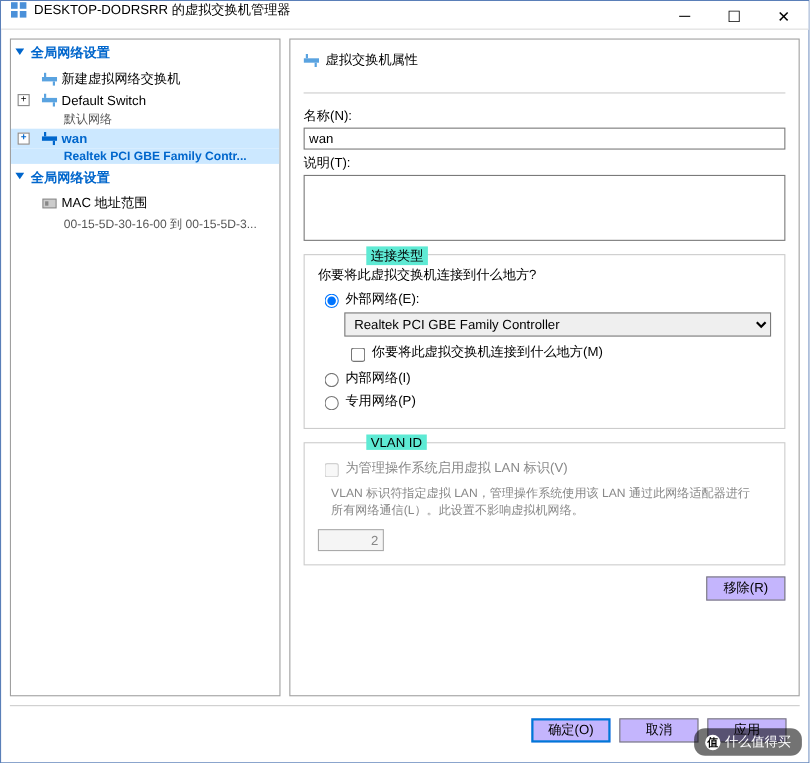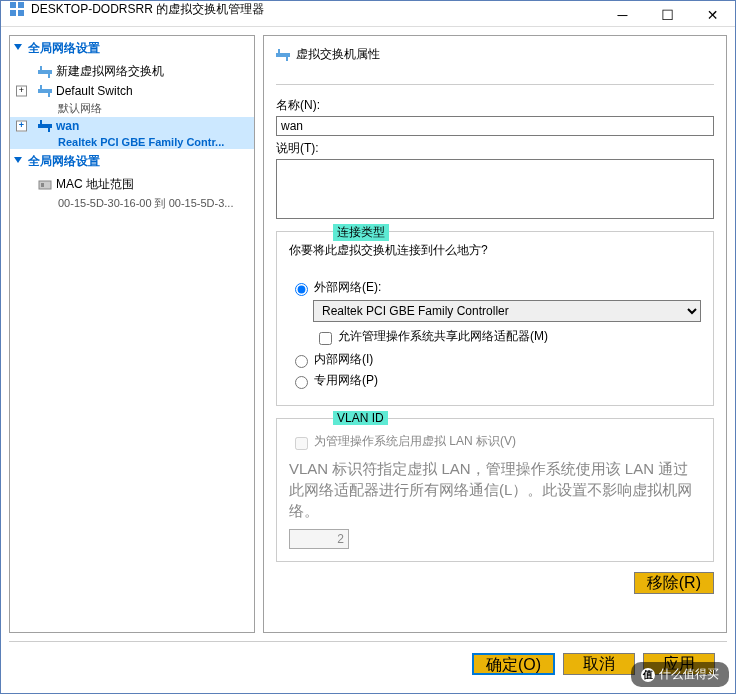--- a/index.html
+++ b/index.html
@@ -28,29 +28,29 @@
 .field-label { margin: 4px 0 2px 0; }
 .text-input { width: 100%; border: 1px solid #7a7a7a; padding: 2px 4px; height: 20px; font-size: 12px; }
 .textarea { width: 100%; border: 1px solid #7a7a7a; height: 60px; resize: none; font-size: 12px; padding: 2px 4px; overflow-y: scroll; }
 .groupbox { border: 1px solid #ccc; margin-top: 12px; padding: 10px 12px 12px 12px; position: relative; }
 .groupbox-title { position: absolute; top: -8px; left: 8px; background: #5eead4; padding: 0 4px; font-size: 12px; margin-left: 48px; }
 .radio-row, .check-row { display: flex; align-items: flex-end; gap: 6px; margin: 4px 0 4px 6px; }
 .radio-row input, .check-row input { margin: 0; }
 .select { width: 100%; border: 1px solid #7a7a7a; height: 22px; background: #efefef; font-size: 12px; padding: 0 4px; }
 .indent { margin-left: 24px; margin-top: 4px; margin-bottom: 6px; }
 .disabled { color: #888; }
-.vlan-text { color: #888; font-size: 15px; margin: 8px 0; line-height: 1.4; }
+.vlan-text { color: #888; font-size: 11px; margin: 8px 12px; line-height: 1.4; }
 .vlan-input { width: 60px; border: 1px solid #aaa; height: 20px; text-align: right; padding: 0 4px; background: #f5f5f5; color: #888; }
 .remove-row { text-align: right; margin-top: 10px; }
-.btn { min-width: 72px; height: 22px; border: 1px solid #7a7a7a; background: #eab308; padding: 0 12px; font-size: 16px; cursor: pointer; }
+.btn { min-width: 72px; height: 22px; border: 1px solid #7a7a7a; background: #c4b5fd; padding: 0 12px; font-size: 12px; cursor: pointer; }
 .btn.default { border: 2px solid #0078d7; }
 .footer { height: 44px; border-top: 1px solid #ccc; display: flex; align-items: center; justify-content: flex-end; gap: 8px; padding: 0 12px; margin: 0 8px 8px 8px; position: relative; }
 .watermark { position: absolute; right: 6px; bottom: 6px; background: rgba(0,0,0,0.55); color: #fff; font-size: 12px; padding: 4px 10px; border-radius: 10px; display: flex; align-items: center; gap: 4px; }
 .watermark-icon { width: 14px; height: 14px; background: #fff; color: #000; border-radius: 50%; display: inline-flex; align-items: center; justify-content: center; font-size: 10px; font-weight: bold; }
-.question { font-size: 12px; margin-bottom: 20px; }
+.question { font-size: 12px; margin-bottom: 4px; }
 </style>
 </head>
 <body>
 
 <div class="window">
 
   <div class="titlebar">
     <span class="title-icon">
       <svg viewBox="0 0 16 16">
           <rect x="1" y="1" width="6" height="6" fill="#4a90d9"></rect>
@@ -131,21 +131,21 @@
         <label class="radio-row">
           <input type="radio" name="conn" checked="" style="">
           <span>外部网络(E):</span>
         </label>
         <div class="indent">
           <select class="select">
             <option>Realtek PCI GBE Family Controller</option>
           </select>
           <label class="check-row" style="margin-top:6px">
             <input type="checkbox" style="">
-            <span>允许管理操作系统共享此网络适配器(M)</span>
+            <span>你要将此虚拟交换机连接到什么地方(M)</span>
           </label>
         </div>
 
         <label class="radio-row">
           <input type="radio" name="conn" style="">
           <span>内部网络(I)</span>
         </label>
         <label class="radio-row">
           <input type="radio" name="conn" style="">
           <span>专用网络(P)</span>

